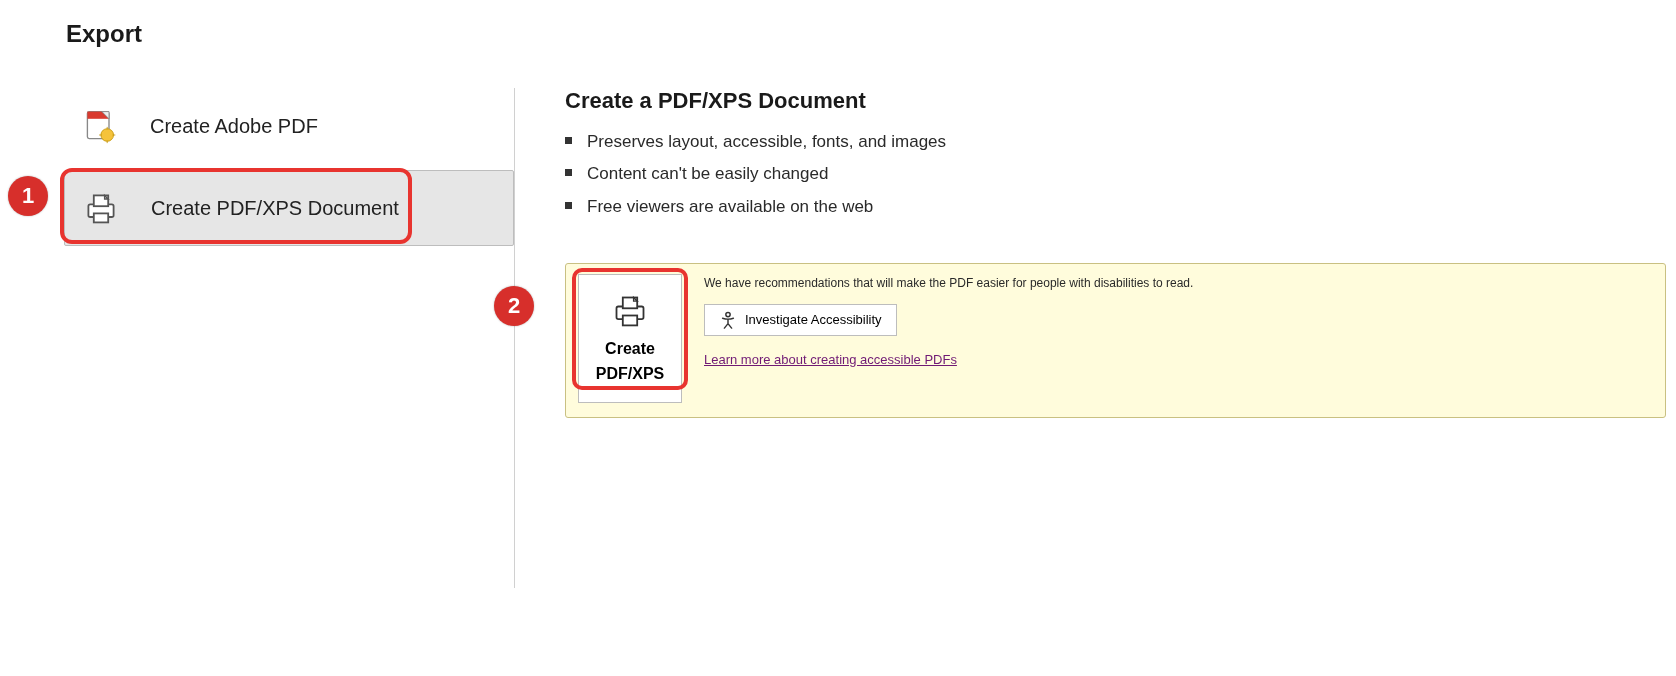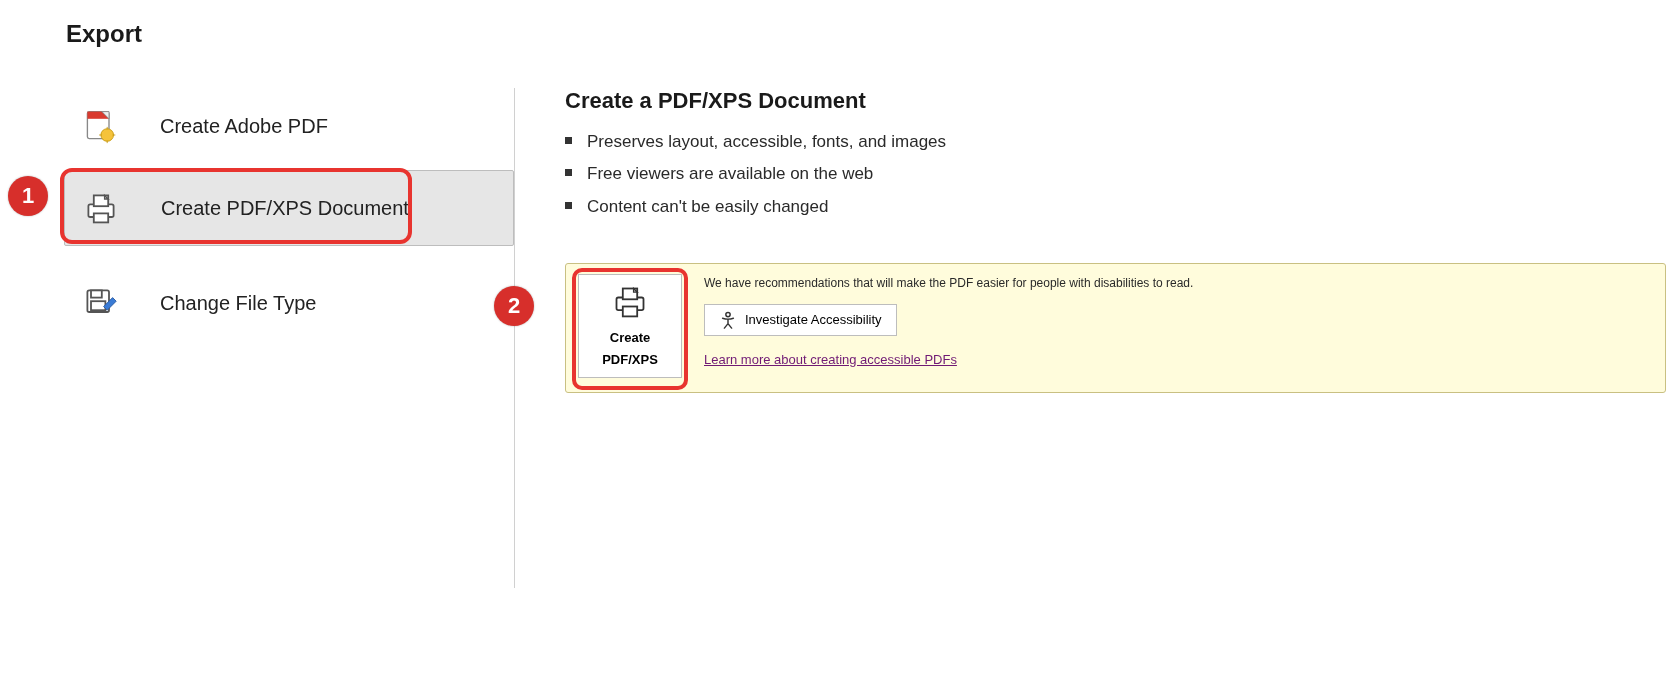--- a/index.html
+++ b/index.html
@@ -38,21 +38,21 @@
   .export-option {
     display: flex;
     align-items: center;
     height: 76px;
     padding-left: 16px;
     margin-left: 54px;
     margin-right: 0;
     font-size: 20px;
     color: #222;
     cursor: pointer;
-    gap: 40px;
+    gap: 30px;
   }
   .export-option.selected-row {
     background: #e6e6e6;
     border: 1px solid #bdbdbd;
     border-radius: 2px;
   }
   .export-option .icon-slot {
     width: 40px;
     height: 40px;
     display: flex;
@@ -124,28 +124,28 @@
     border-radius: 3px;
     display: flex;
     padding: 10px 12px 14px 12px;
     gap: 22px;
     align-items: flex-start;
   }
   .big-button {
     background: #ffffff;
     border: 1px solid #bdbdbd;
     width: 104px;
-    height: 104px;
+    height: 129px;
     display: flex;
     flex-direction: column;
     align-items: center;
     justify-content: center;
     gap: 6px;
     cursor: pointer;
-    font-size: 13px;
+    font-size: 16px;
     font-weight: 600;
     text-align: center;
     line-height: 1.2;
   }
   .big-button .icon-slot {
     width: 44px;
     height: 40px;
   }
   .big-button-frame {  
     position: absolute;
@@ -213,41 +213,30 @@
           <svg viewBox="0 0 40 40" width="36" height="36">
             <rect x="6" y="16" width="28" height="14" rx="2" fill="#fff" stroke="#555" stroke-width="2"></rect>
             <rect x="12" y="6" width="16" height="12" fill="#fff" stroke="#555" stroke-width="2"></rect>
             <polygon points="24,6 28,10 24,10" fill="#fff" stroke="#555" stroke-width="1.5"></polygon>
             <rect x="12" y="26" width="16" height="10" fill="#fff" stroke="#555" stroke-width="2"></rect>
           </svg>
         </span>
         <span class="label">Create PDF/XPS Document</span>
       </div>
 
-      <div class="export-option">
-        <span class="icon-slot">
-          <svg viewBox="0 0 40 40" width="36" height="36">
-            <rect x="6" y="6" width="24" height="24" rx="2" fill="#fff" stroke="#555" stroke-width="2"></rect>
-            <rect x="10" y="6" width="12" height="8" fill="#fff" stroke="#555" stroke-width="2"></rect>
-            <rect x="10" y="18" width="16" height="10" fill="#fff" stroke="#555" stroke-width="2"></rect>
-            <path d="M24 24 L34 14 L38 18 L28 28 Z" fill="#3a7bd5" stroke="#2a5aa0" stroke-width="1"></path>
-          </svg>
-        </span>
-        <span class="label">Change File Type</span>
-      </div>
 
       <div class="red-frame" style="left:50px; top:80px; width:352px; height:76px;"></div>
     </div>
 
     <div class="right-col rel">
       <div class="section-heading">Create a PDF/XPS Document</div>
       <ul class="bullet-list">
         <li>Preserves layout, accessible, fonts, and images</li>
+        <li>Content can't be easily changed</li>
         <li>Free viewers are available on the web</li>
-        <li>Content can't be easily changed</li>
       </ul>
 
       <div class="yellow-panel rel">
         <button class="big-button">
           <span class="icon-slot">
             <svg viewBox="0 0 40 40" width="40" height="36">
               <rect x="5" y="15" width="30" height="14" rx="2" fill="#fff" stroke="#333" stroke-width="2"></rect>
               <rect x="12" y="5" width="16" height="12" fill="#fff" stroke="#333" stroke-width="2"></rect>
               <polygon points="24,5 28,9 24,9" fill="#fff" stroke="#333" stroke-width="1.5"></polygon>
               <rect x="12" y="25" width="16" height="11" fill="#fff" stroke="#333" stroke-width="2"></rect>

